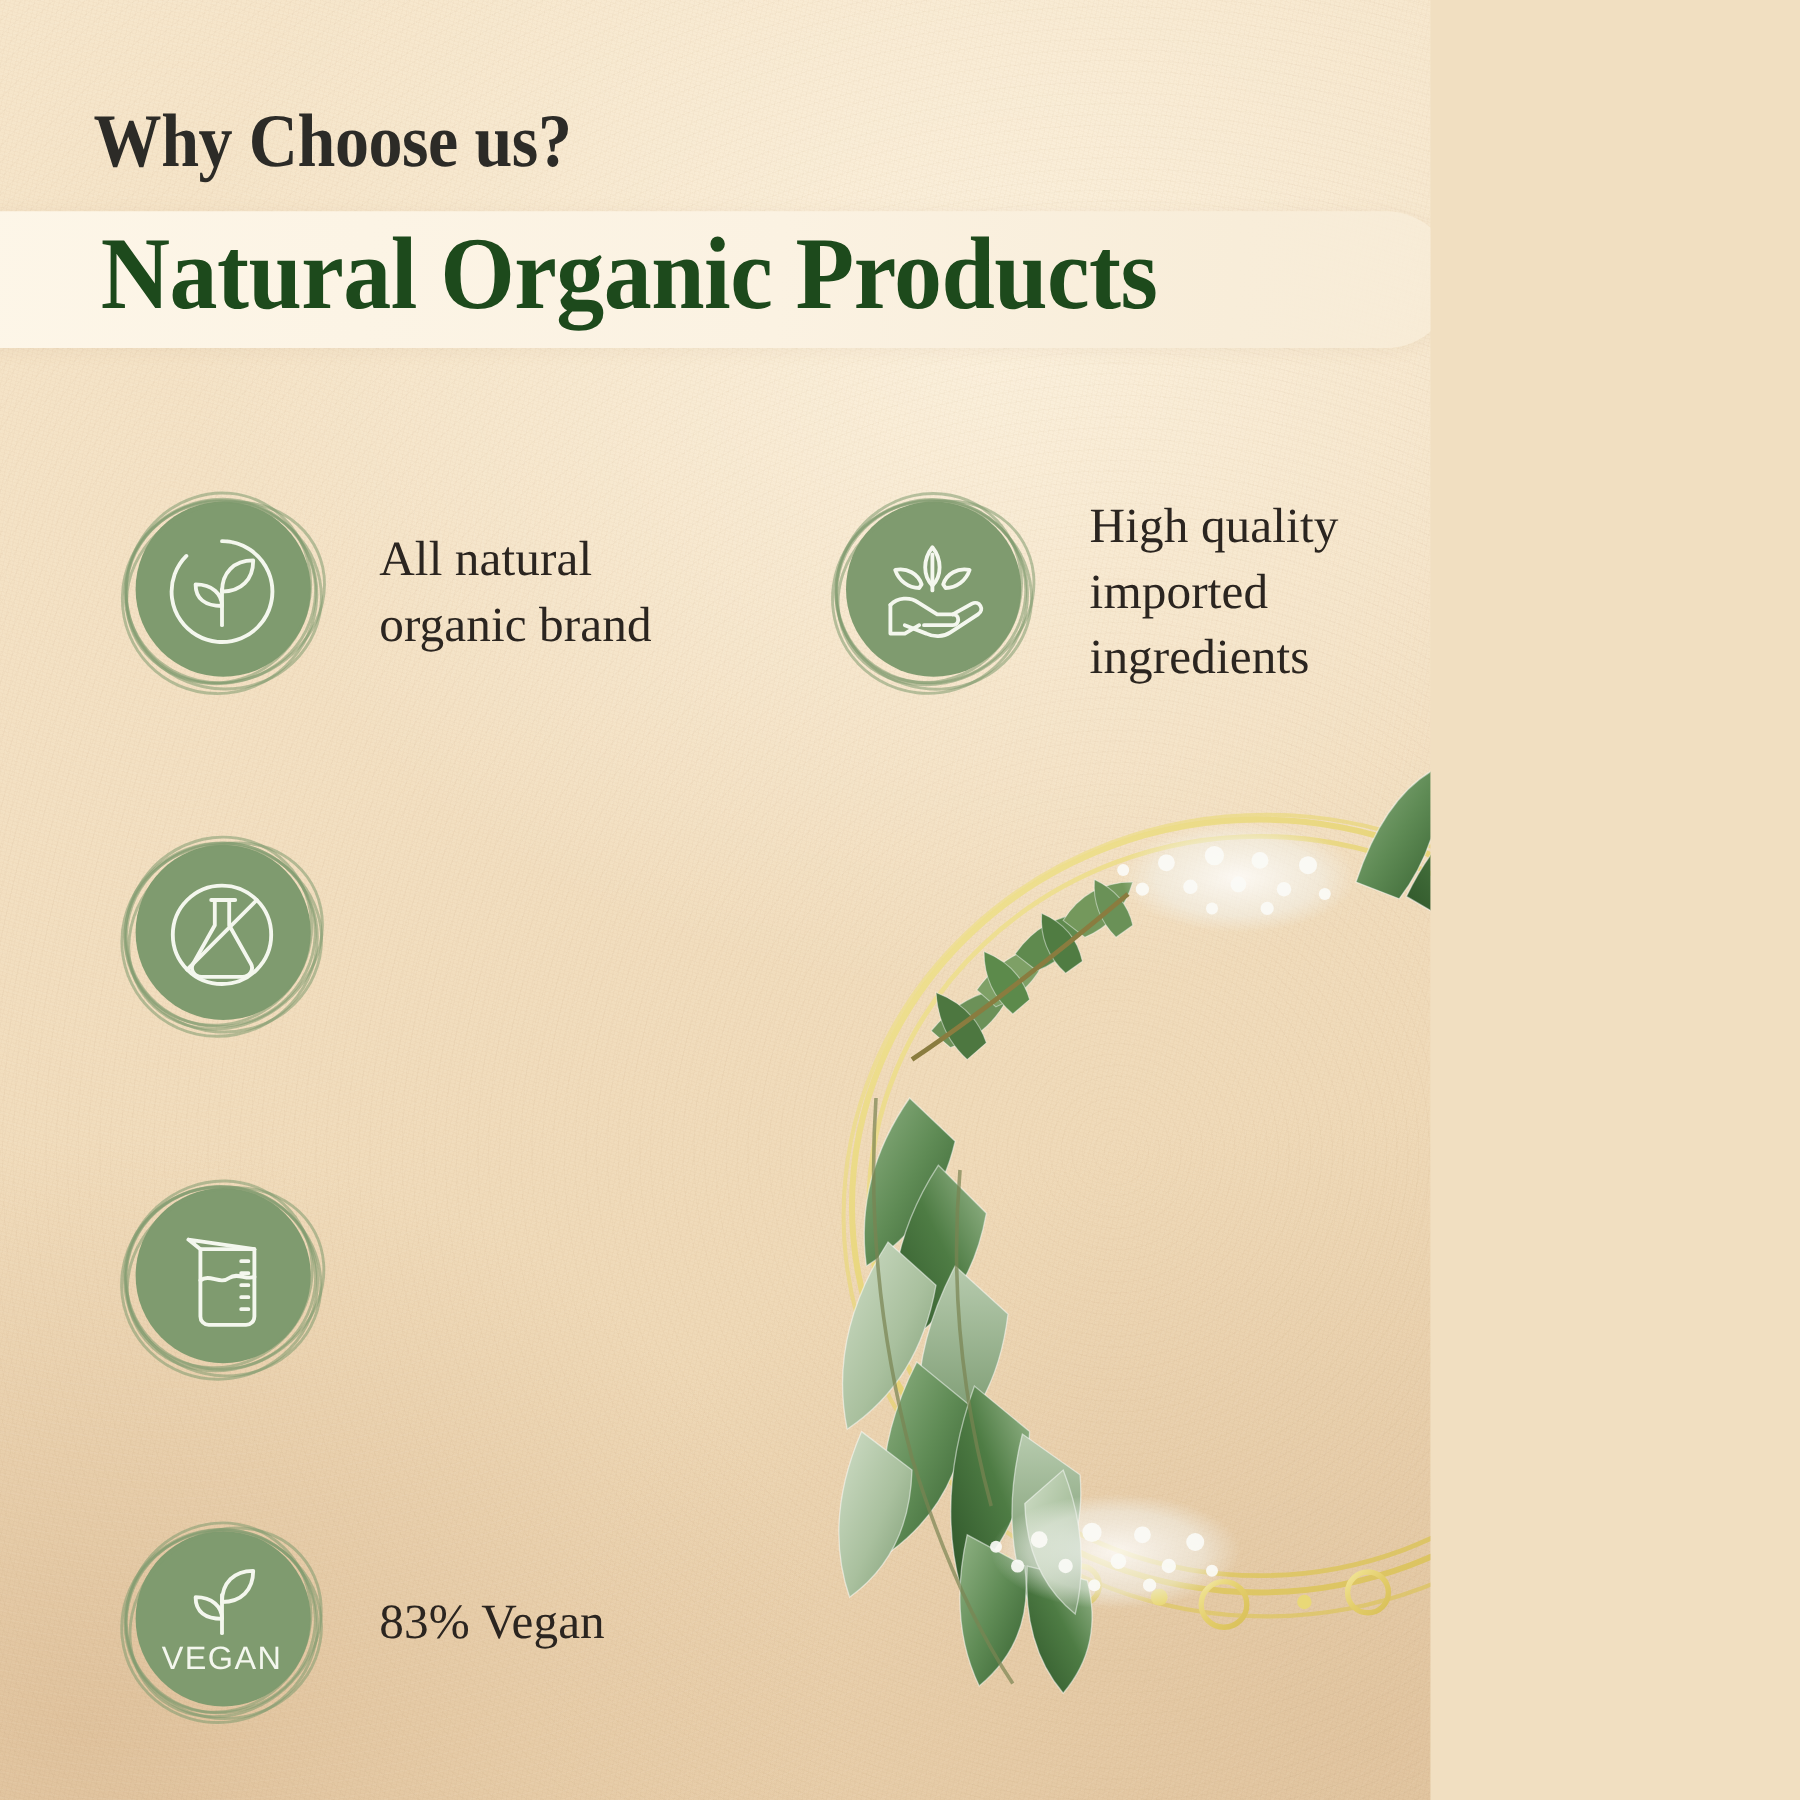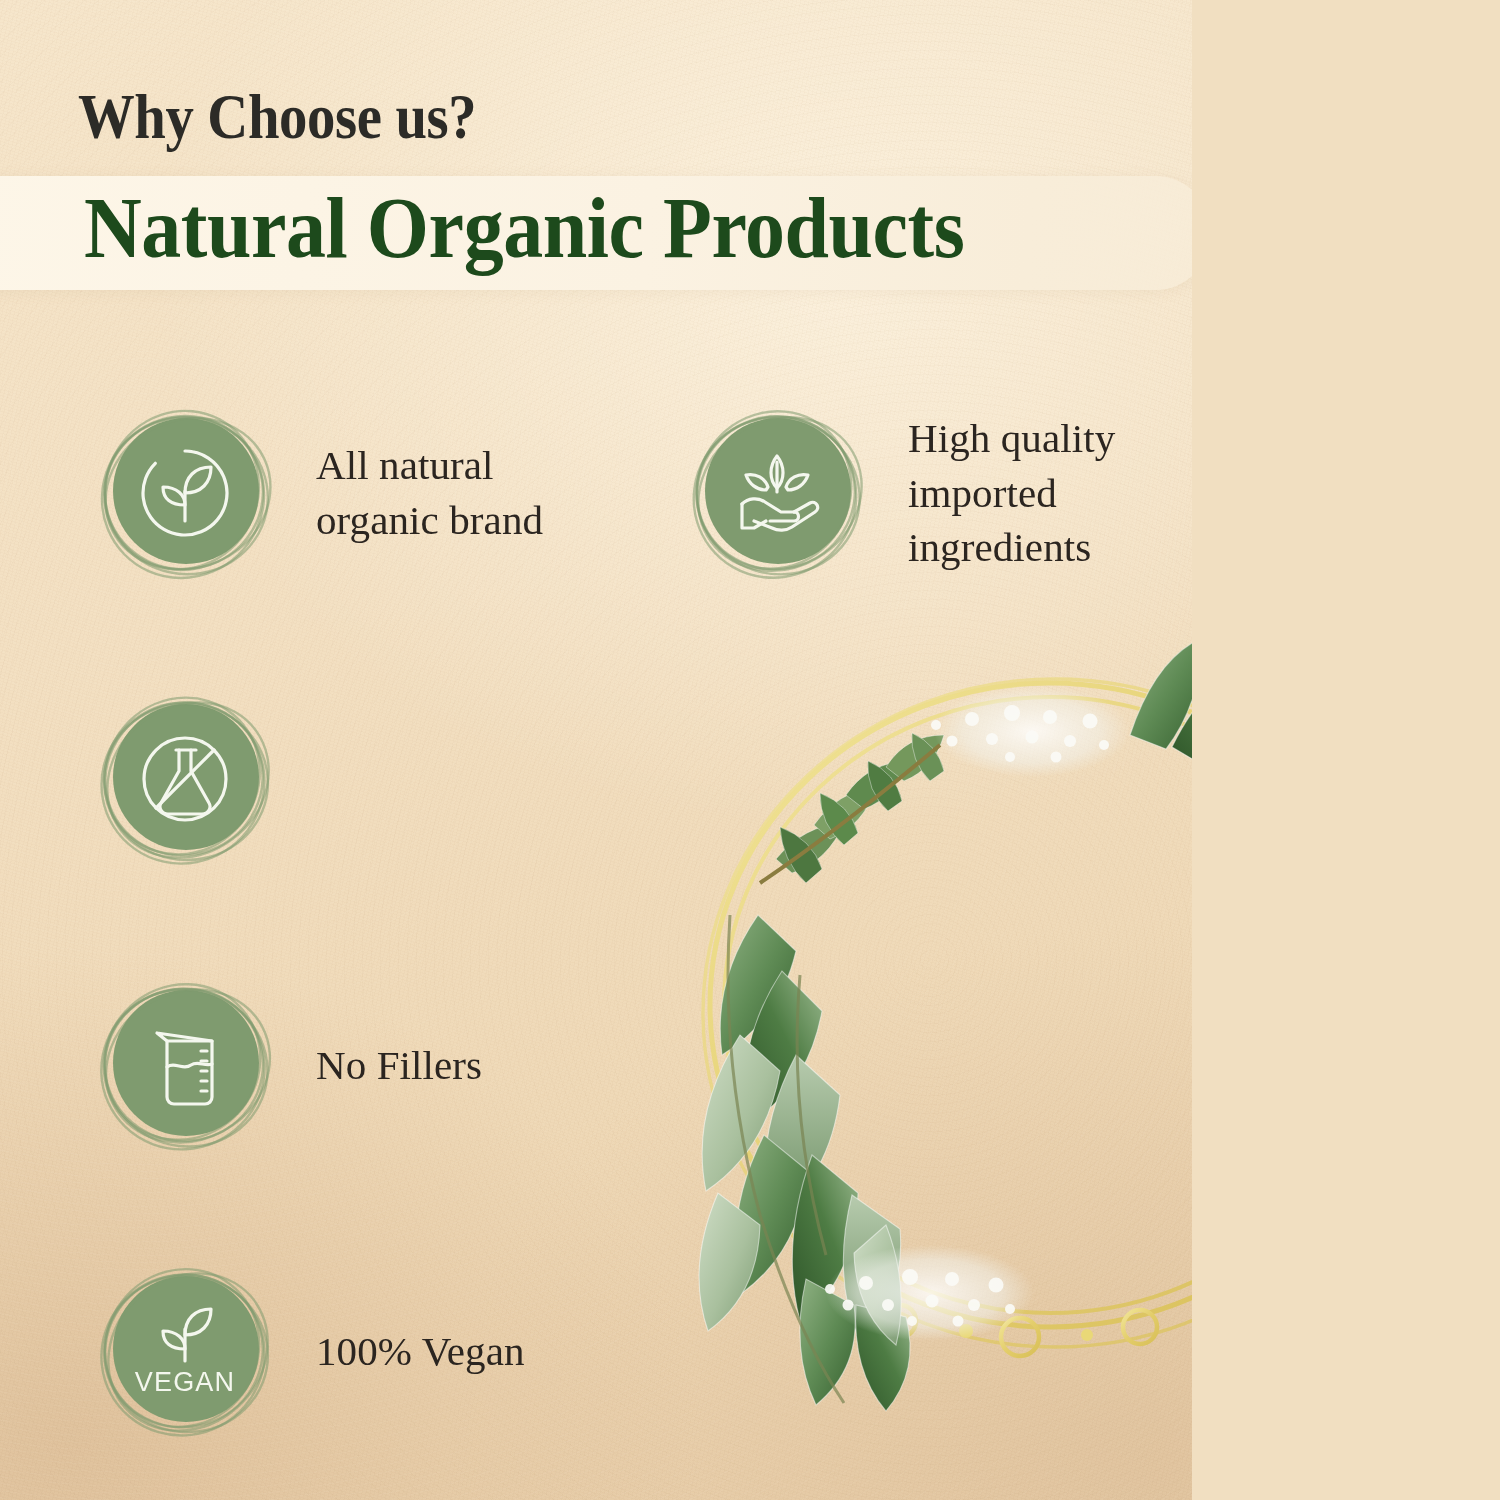--- a/index.html
+++ b/index.html
@@ -421,21 +421,20 @@
       </svg>
       <div class="glyph">
         <svg width="100" height="100" viewBox="0 0 100 100" fill="none" stroke="#f4f7ee" stroke-width="3.2" stroke-linecap="round" stroke-linejoin="round">
           <path d="M22 18 L32 26 L32 82 C32 86 35 89 39 89 L70 89 C74 89 77 86 77 82 L77 26 L22 18"></path>
           <path d="M32 26 L77 26"></path>
           <path d="M32 52 C40 46 48 56 56 50 C63 45 70 52 77 49"></path>
           <path d="M66 36 L72 36 M66 46 L72 46 M66 56 L72 56 M66 66 L72 66 M66 76 L72 76"></path>
         </svg>
       </div>
     </div>
-    <div class="label">No Fillers</div>
   </div>
 
   <div class="feature" id="f5">
     <div class="badge">
       <svg class="brush" viewBox="0 0 178 178">
         <circle cx="90" cy="87" r="73" fill="#7f9b6f"></circle>
         <g fill="none" stroke="#7f9b6f" stroke-opacity="0.55" stroke-width="2.4">
           <ellipse cx="88" cy="89" rx="79" ry="76" transform="rotate(-16 88 89)"></ellipse>
           <ellipse cx="90" cy="92" rx="82" ry="78" transform="rotate(10 90 92)"></ellipse>
           <ellipse cx="86" cy="86" rx="76" ry="80" transform="rotate(32 86 86)"></ellipse>
@@ -447,16 +446,16 @@
         <svg width="112" height="112" viewBox="0 0 112 112">
           <g fill="none" stroke="#f4f7ee" stroke-width="3.2" stroke-linecap="round" stroke-linejoin="round">
             <path d="M56 66 L56 34"></path>
             <path d="M56 40 C56 24 66 14 82 14 C82 30 72 40 56 40 Z"></path>
             <path d="M56 54 C56 44 48 36 34 36 C34 48 42 54 56 54 Z"></path>
           </g>
           <text x="56" y="96" text-anchor="middle" font-family="Liberation Sans, DejaVu Sans, sans-serif" font-size="27" letter-spacing="1.2" fill="#f4f7ee">VEGAN</text>
         </svg>
       </div>
     </div>
-    <div class="label">100% Vegan</div>
+    <div class="label">83% Vegan</div>
   </div>
 
 </div>
 
 </body></html>

